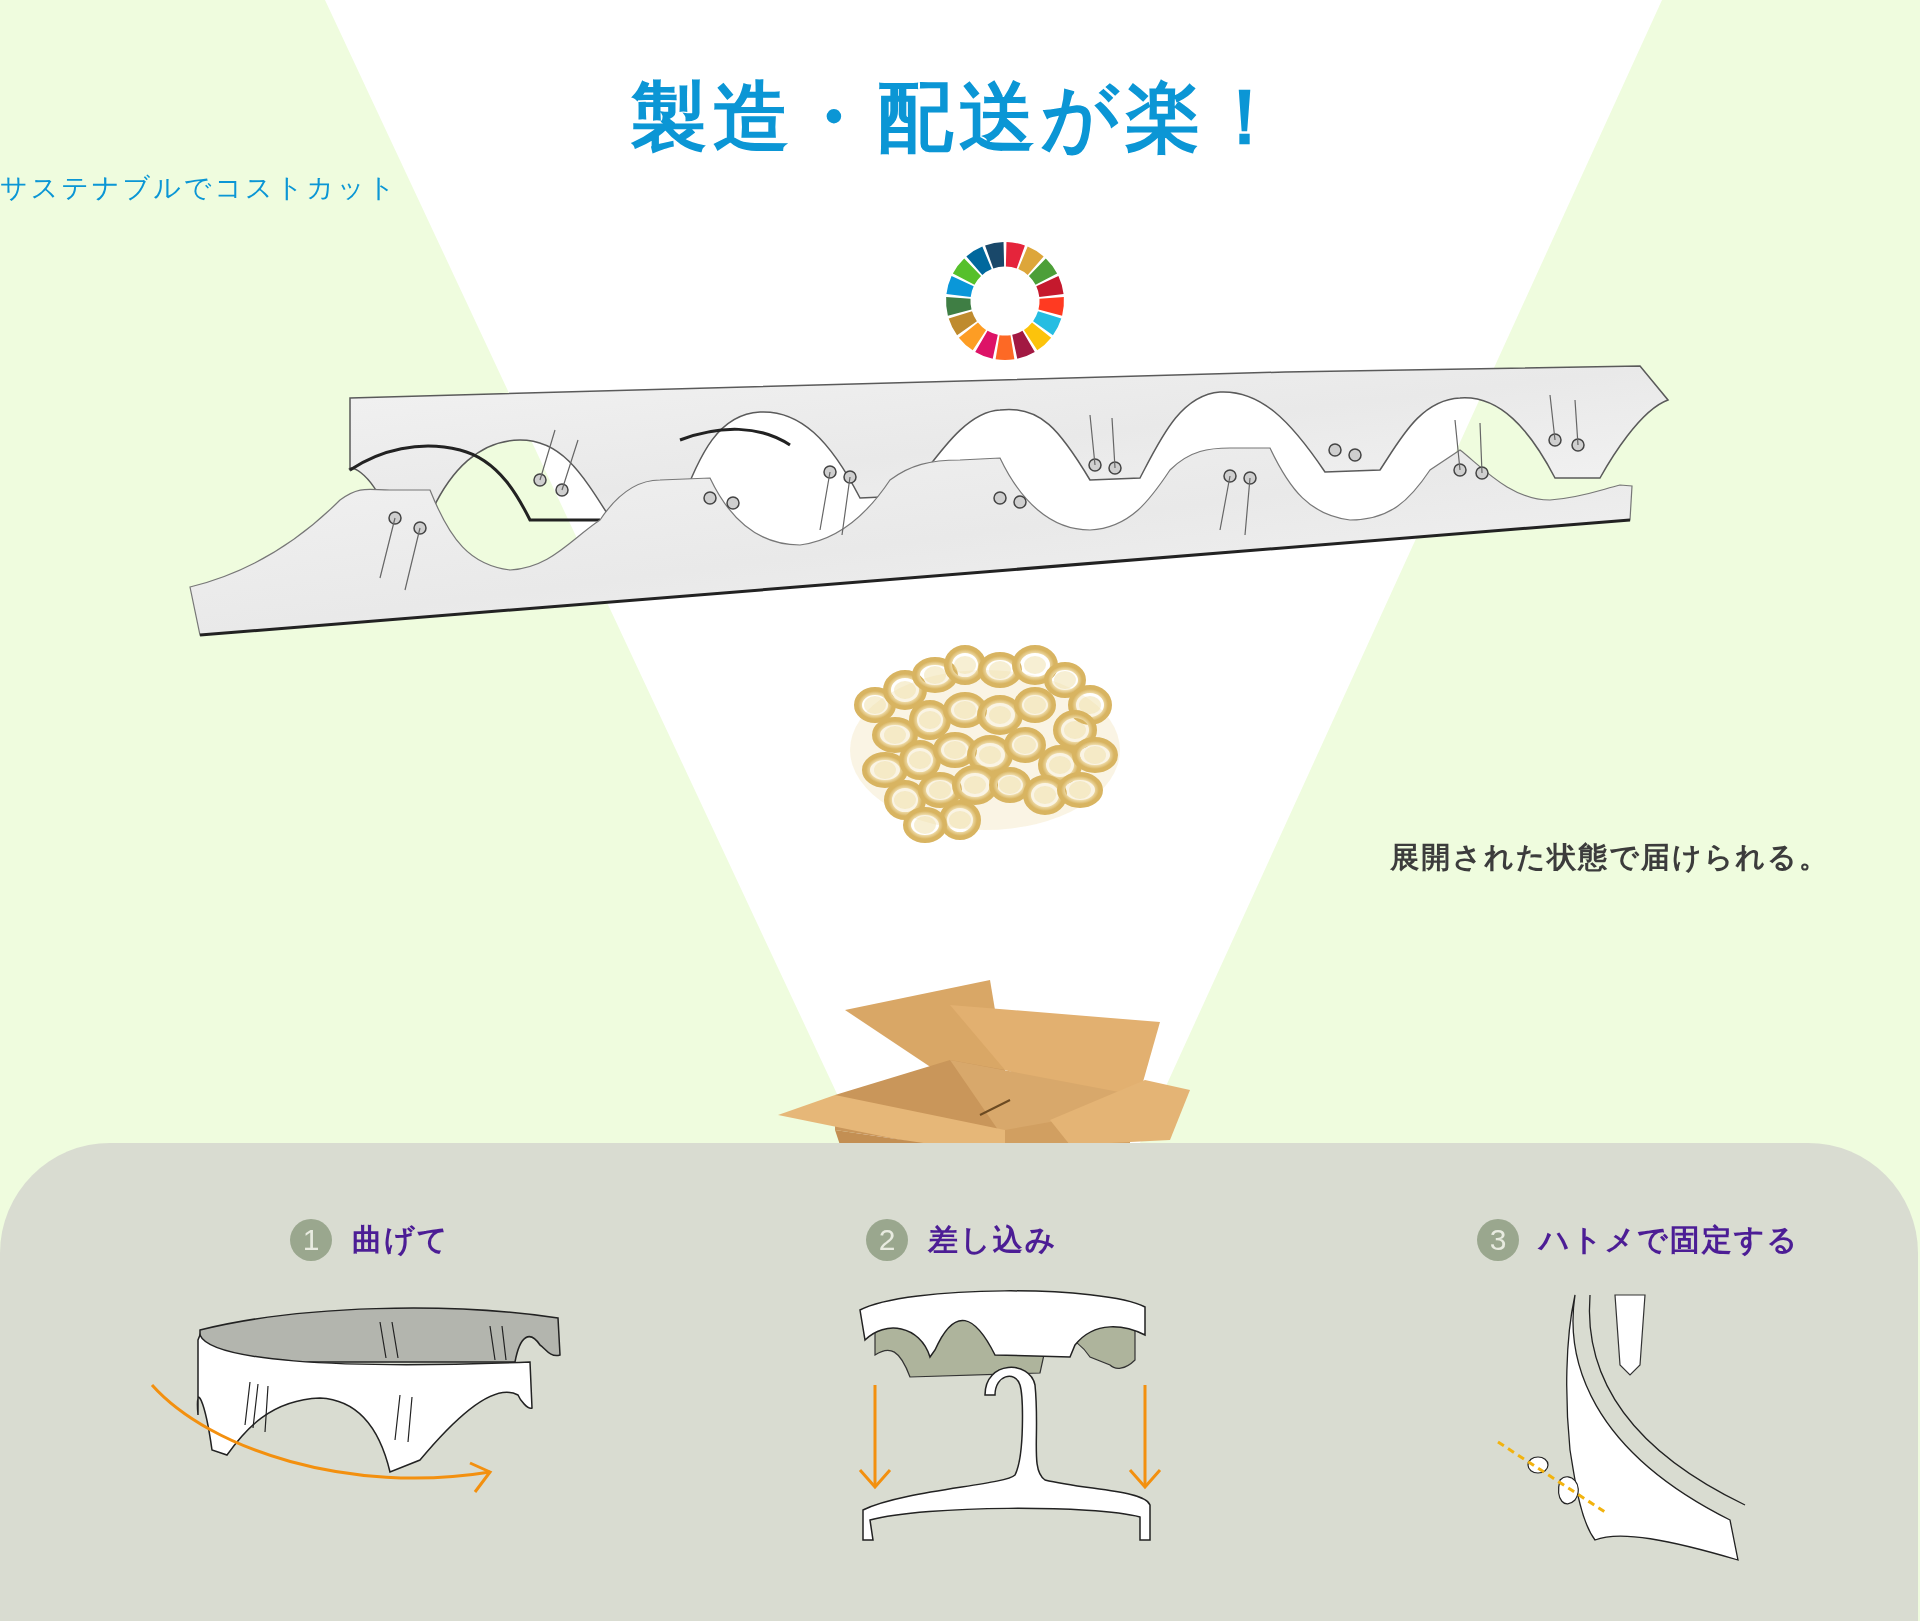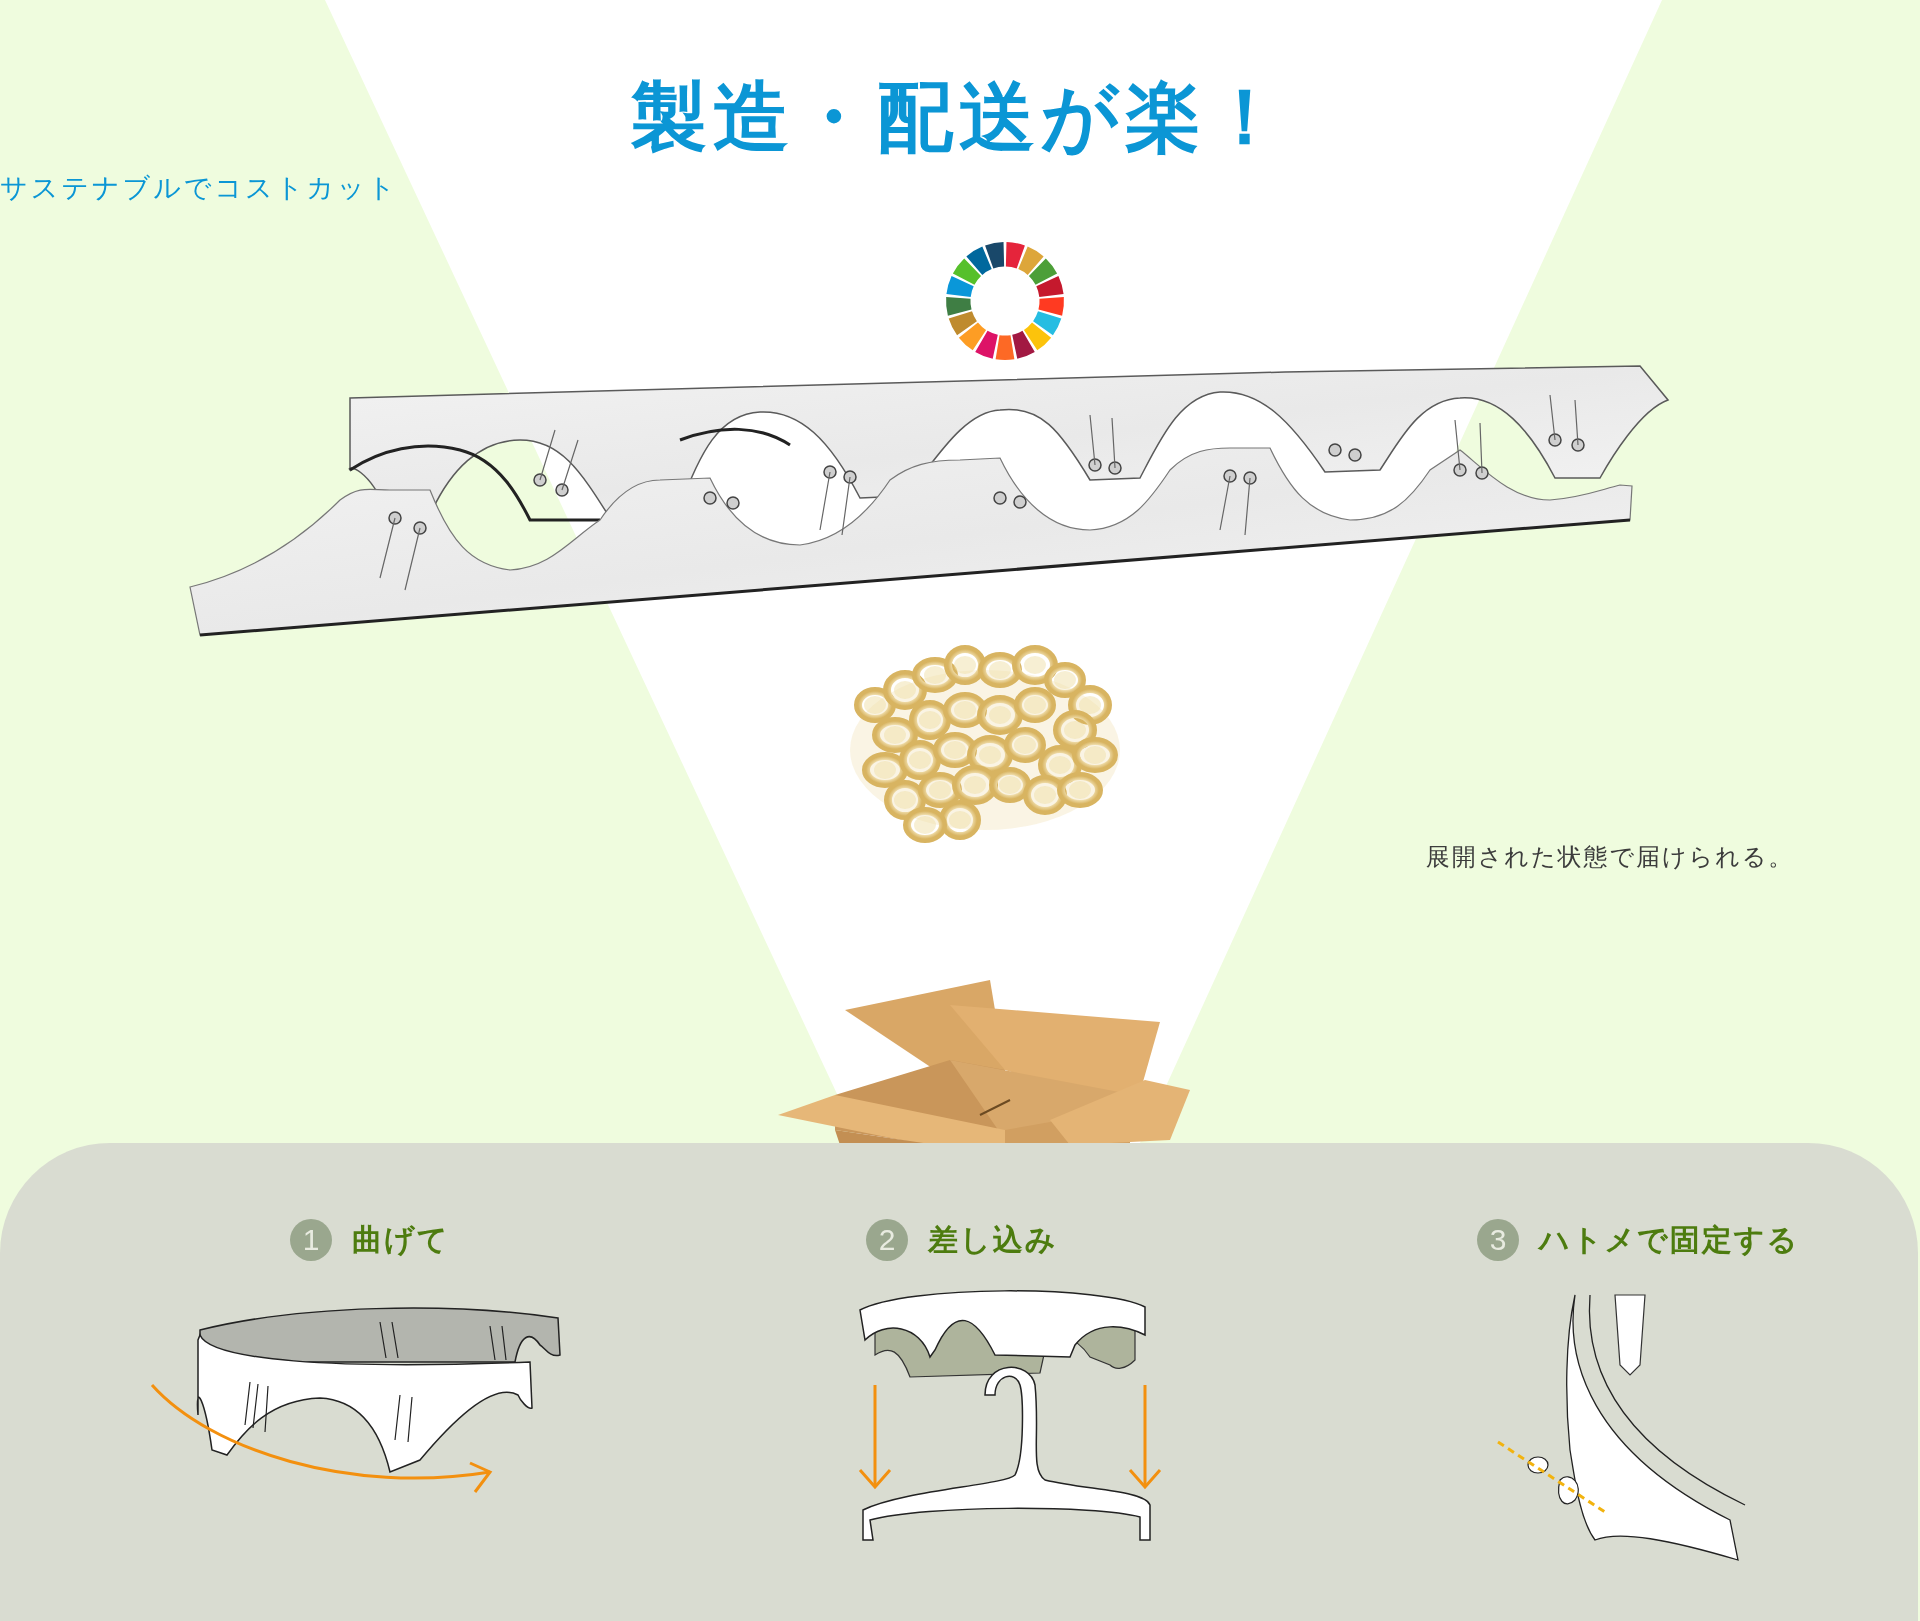--- a/index.html
+++ b/index.html
@@ -25,38 +25,38 @@
       font-size: 27px; letter-spacing: 3px; line-height: 36px;
     }
     .sdg-wheel {
       position: absolute; left: 944px; top: 240px; width: 122px; height: 122px;
     }
     .strips { position: absolute; left: 0; top: 360px; width: 1920px; height: 280px; }
     .eyelets { position: absolute; left: 835px; top: 635px; width: 300px; height: 210px; }
     .caption {
       position: absolute; left: 1360px; top: 832px; width: 500px;
       text-align: center; color: #3c3c3c;
-      font-size: 24px; letter-spacing: 2px; line-height: 50px;
+      font-size: 29px; letter-spacing: 2px; line-height: 50px; font-weight: bold;
     }
     .box-img { position: absolute; left: 750px; top: 980px; width: 440px; height: 190px; }
     .panel {
       position: absolute; left: 0; top: 1143px; width: 1918px; height: 478px;
       border-radius: 110px 110px 0 0;
     }
     .step-title {
       position: absolute; top: 1218px; height: 44px;
       display: flex; align-items: center; gap: 20px;
     }
     .step-num {
       width: 42px; height: 42px; border-radius: 50%;
       color: #e8ebe0; font-size: 30px; line-height: 42px; text-align: center;
       font-family: "Liberation Sans", sans-serif;
     }
     .step-label {
-      color: #4d7c0f; font-size: 30px; font-weight: bold; letter-spacing: 2px;
+      color: #4c1d95; font-size: 30px; font-weight: bold; letter-spacing: 2px;
     }
     .illus { position: absolute; }
   </style>
 </head>
 <body>
 
 <svg class="bg-beam" viewBox="0 0 1920 1621">
   <polygon points="325,0 1662,0 1140,1143 860,1143" fill="#ffffff"></polygon>
 </svg>
 

